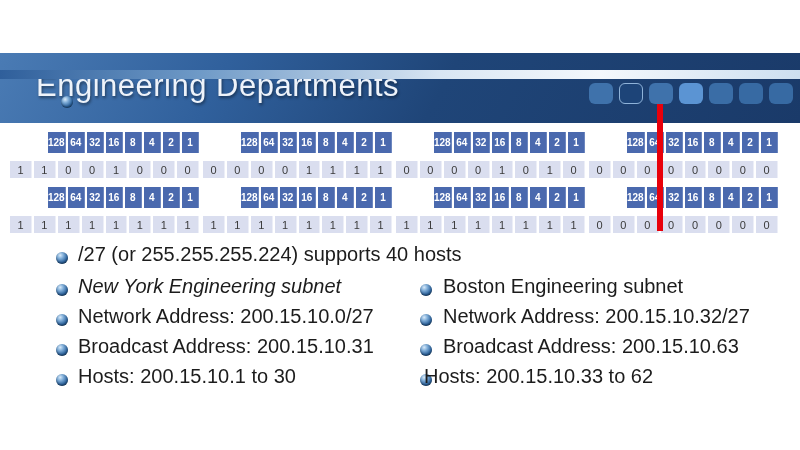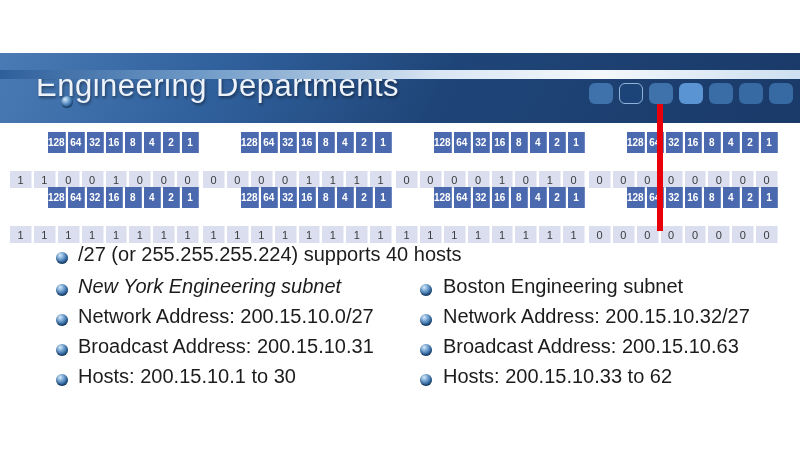--- a/index.html
+++ b/index.html
@@ -38,21 +38,21 @@
     position:absolute;width:12px;height:12px;border-radius:50%;
     background:radial-gradient(circle at 35% 28%,#d8eafa 0%,#7fadd8 28%,#2d639c 62%,#123255 100%);
     box-shadow:inset 0 -1px 2px rgba(0,0,0,0.4);
   }
   .bullet-text{
     position:absolute;font-size:20px;color:#1c1c1c;white-space:nowrap;
   }
   
   .bit-table{position:absolute;width:189px;}
   .bit-row{display:grid;grid-template-columns:repeat(8,1fr);gap:2px;}
-  .bit-row.hdr{margin-bottom:18px;padding-left:38px;}
+  .bit-row.hdr{margin-bottom:8px;padding-left:38px;}
   .bit-cell{
     text-align:center;display:flex;align-items:center;justify-content:center;
   }
   .bit-cell.hdr{
     background:#4a69ae;color:#ffffff;font-weight:bold;font-size:10px;height:21px;
     border-right:1px solid #6d87bf;
   }
   .bit-cell.val{
     background:#dadeef;color:#3a3a3a;font-size:11px;height:17px;
     border-right:1px solid #eceef7;
@@ -287,16 +287,16 @@
   <span class="sphere" style="left:56px;top:374px;"></span>
   <div class="bullet-text" style="left:78px;top:365px;">Hosts: 200.15.10.1 to 30</div>
 
   <span class="sphere" style="left:420px;top:284px;"></span>
   <div class="bullet-text" style="left:443px;top:275px;">Boston Engineering subnet</div>
   <span class="sphere" style="left:420px;top:314px;"></span>
   <div class="bullet-text" style="left:443px;top:305px;">Network Address: 200.15.10.32/27</div>
   <span class="sphere" style="left:420px;top:344px;"></span>
   <div class="bullet-text" style="left:443px;top:335px;">Broadcast Address: 200.15.10.63</div>
   <span class="sphere" style="left:420px;top:374px;"></span>
-  <div class="bullet-text" style="left:443px;top:365px;text-align:center;">Hosts: 200.15.10.33 to 62</div>
+  <div class="bullet-text" style="left:424px;top:365px;text-align:center;">Hosts: 200.15.10.33 to 62</div>
 
 
 </div>
 
 </body></html>

